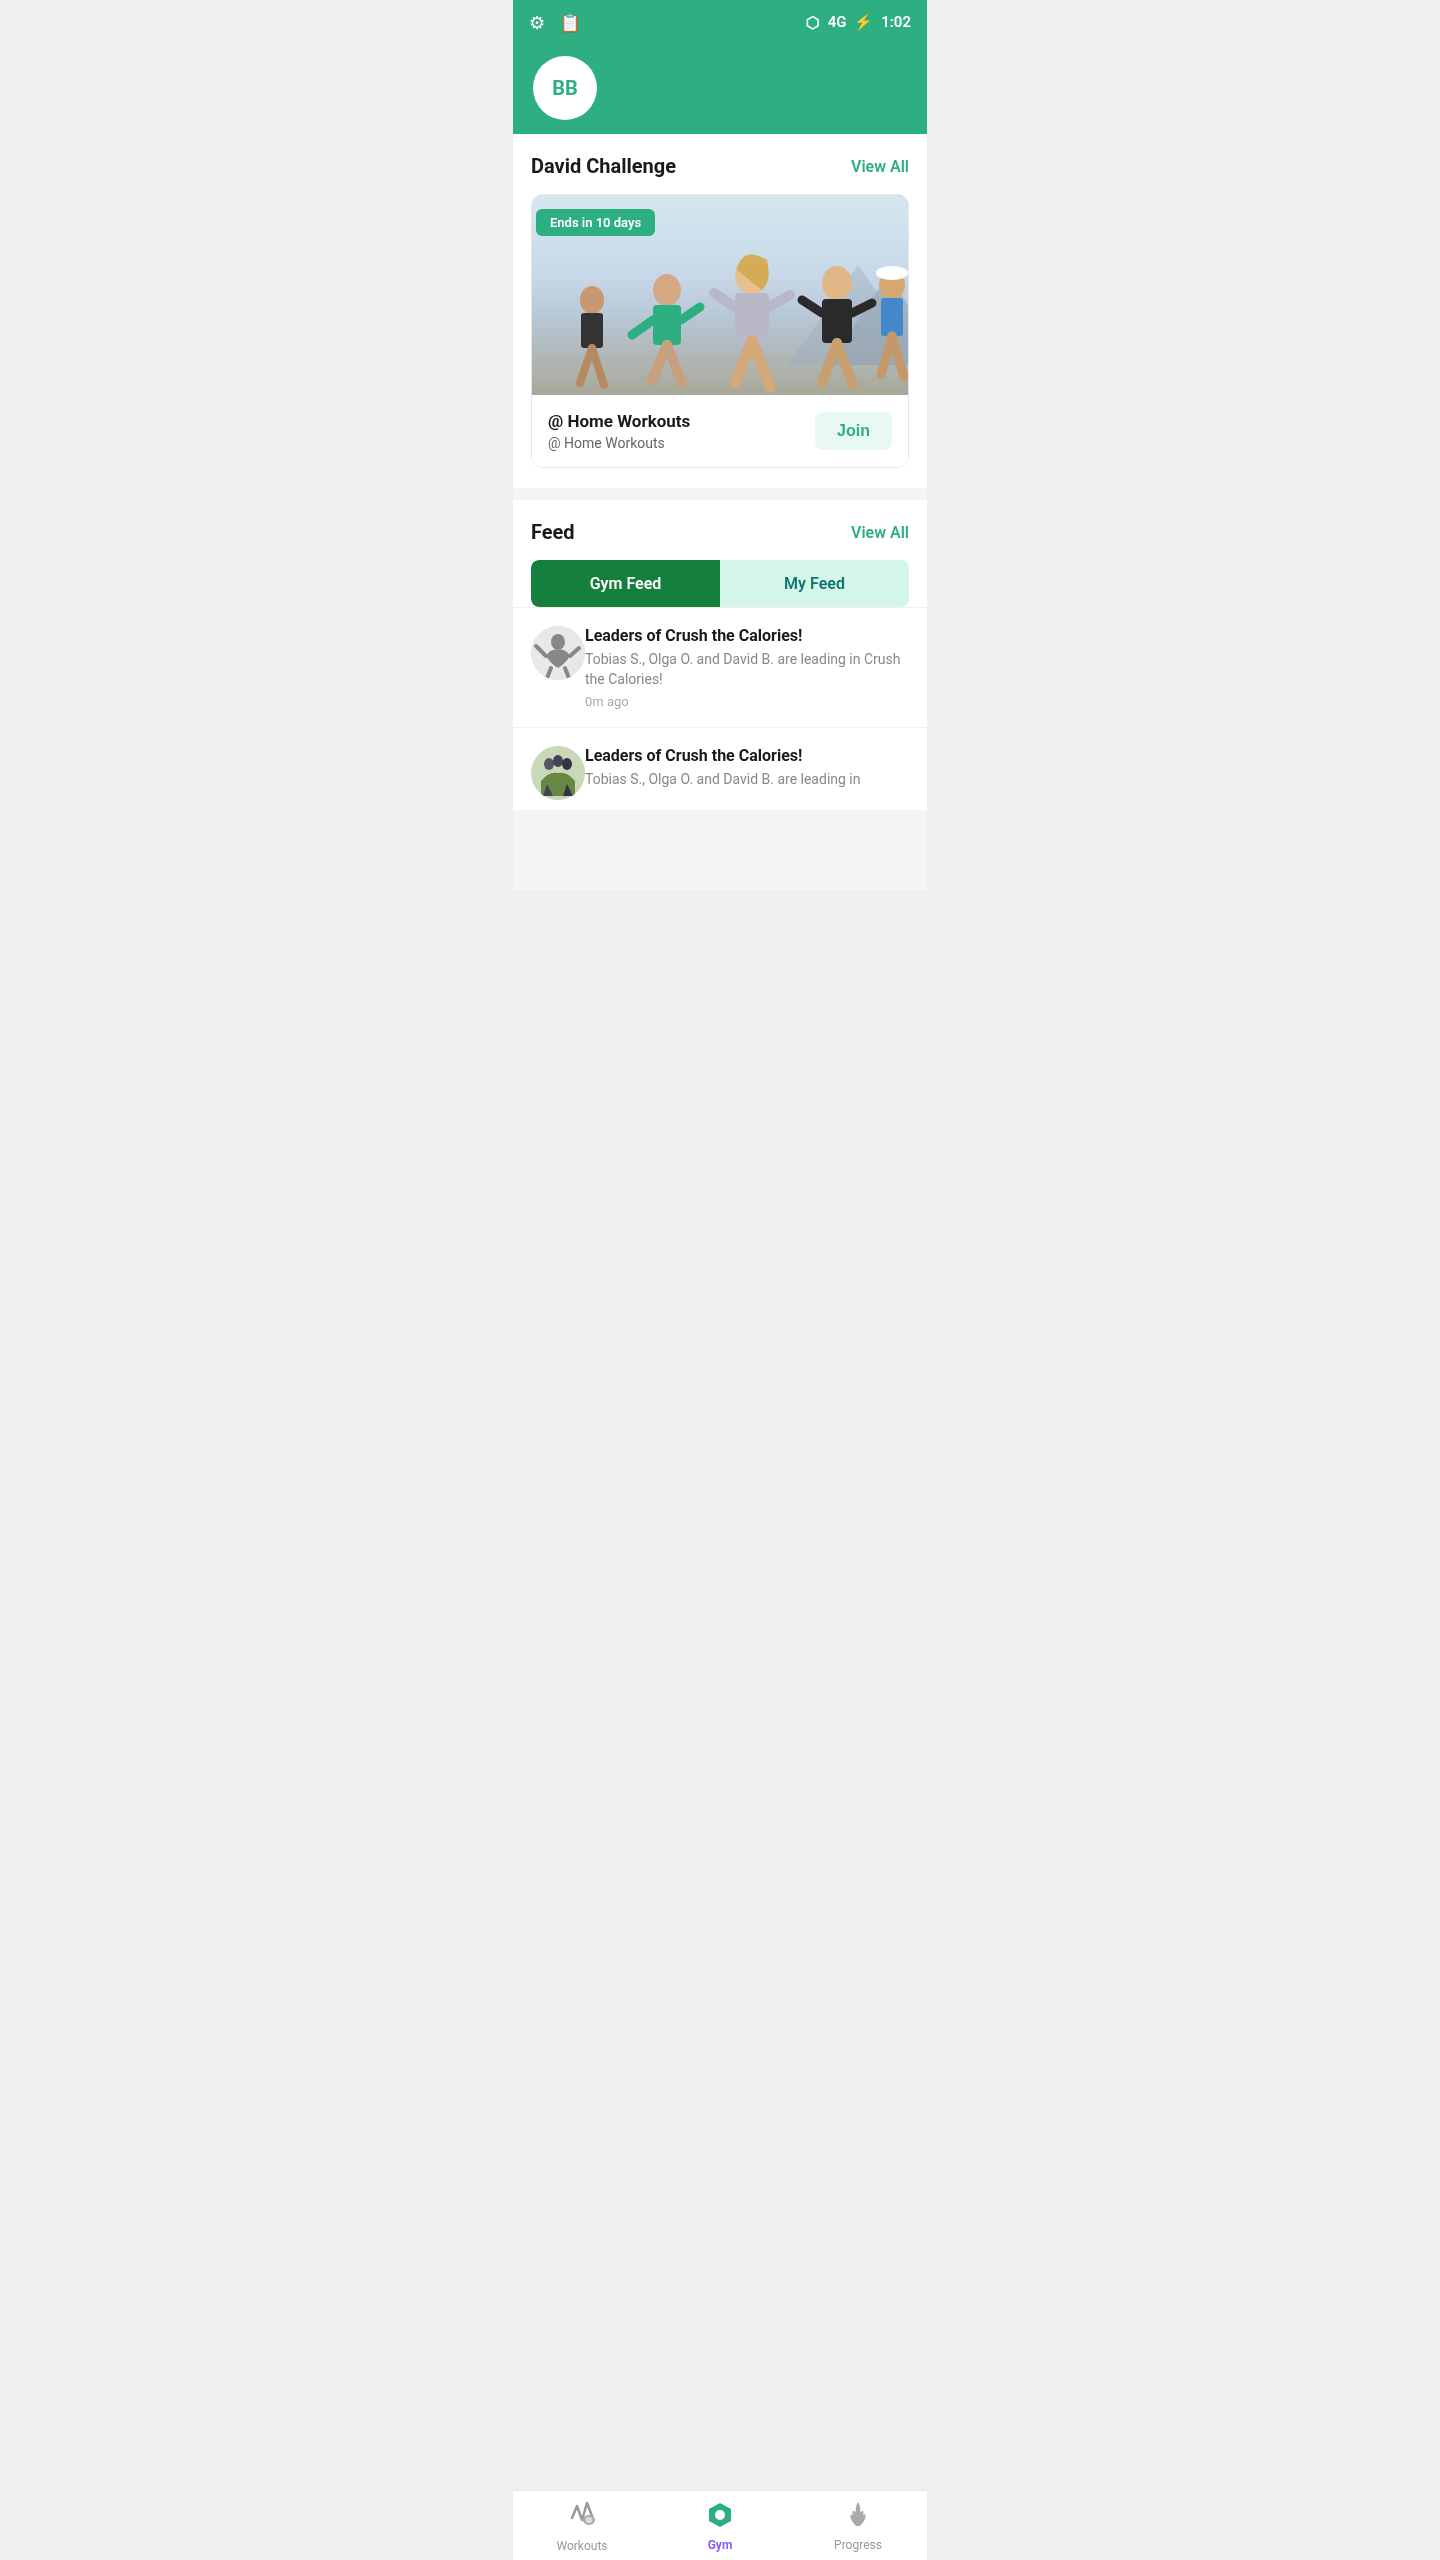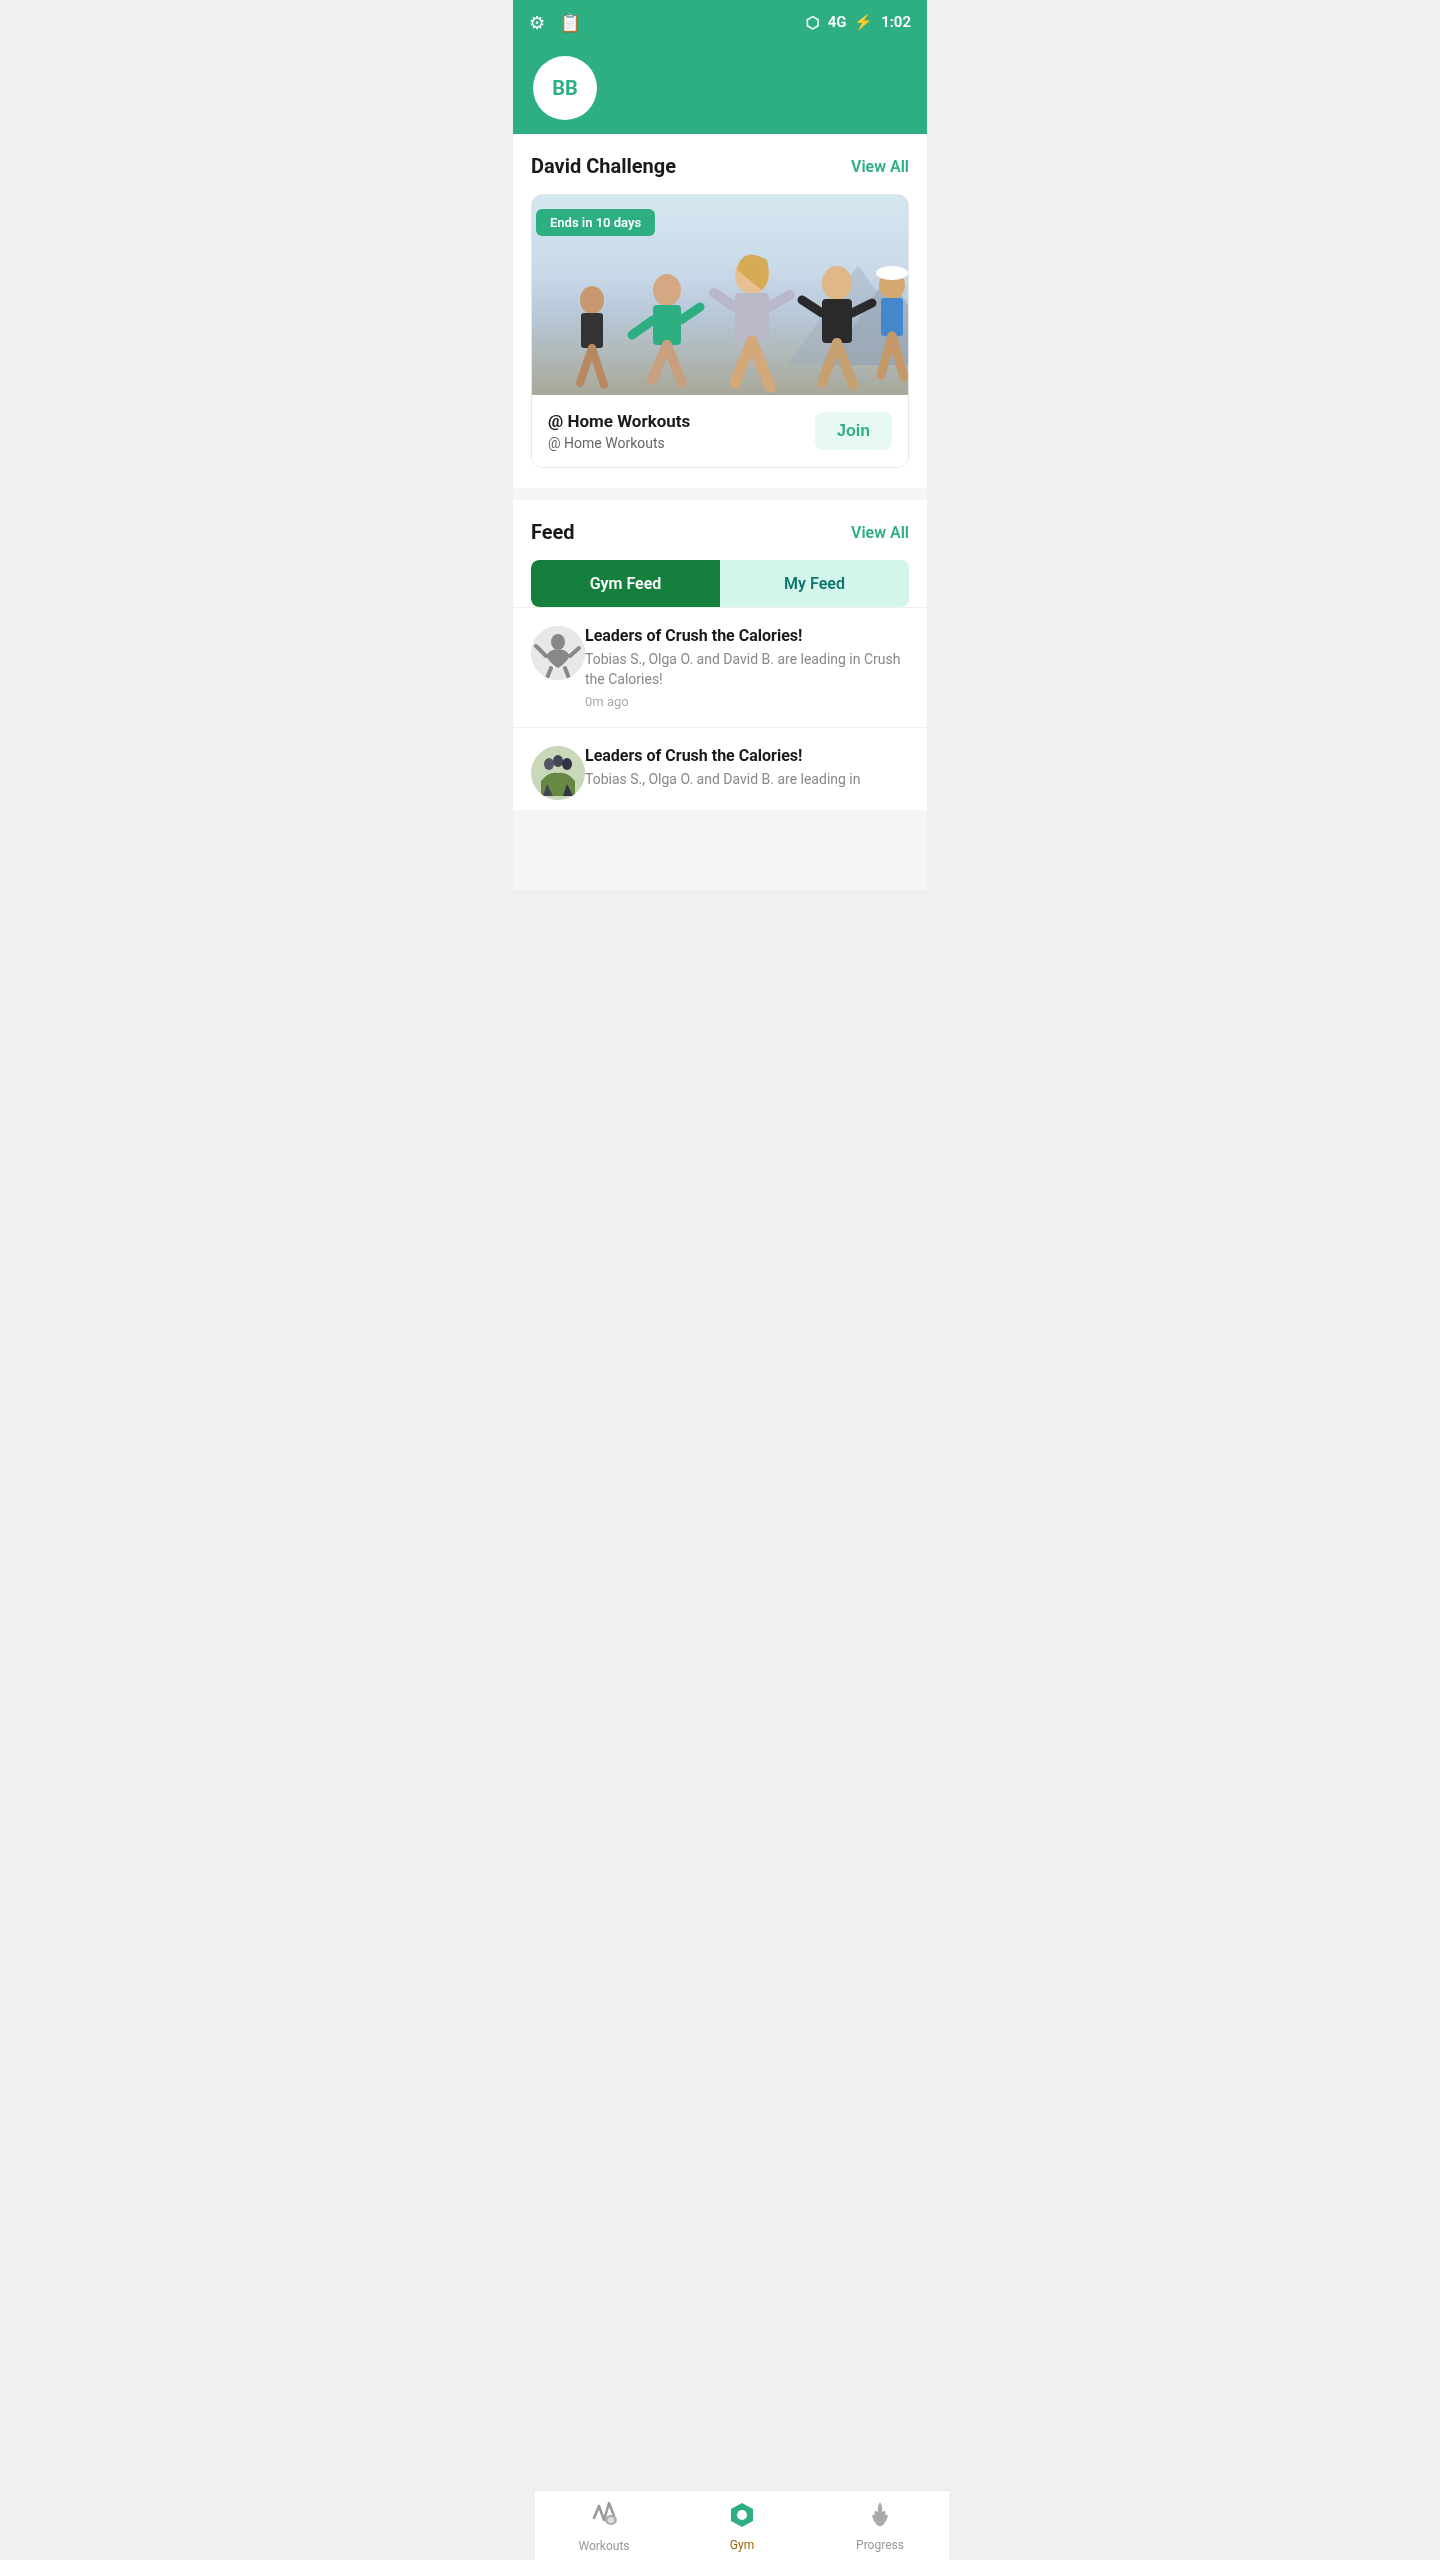--- a/index.html
+++ b/index.html
@@ -217,38 +217,38 @@
       position: fixed;
       bottom: 0;
       left: 50%;
       transform: translateX(-50%);
       width: 414px;
       background: white;
       border-top: 1px solid #e8e8e8;
       display: flex;
       height: 70px;
       align-items: center;
-      margin-left: 22px;
     }
     .nav-item {
       flex: 1;
       display: flex;
       flex-direction: column;
       align-items: center;
       justify-content: center;
       gap: 5px;
       cursor: pointer;
       padding: 8px 0;
     }
     .nav-label {
       font-size: 12px;
       color: #999;
     }
     .nav-label.active {
-      color: #a16207;
+      color: #8b5cf6;
+      font-weight: bold;
     }
 
     
     .beach-bg {
       position: absolute;
       inset: 0;
       background: linear-gradient(180deg, #d4e8f0 0%, #c8d8e8 40%, #b8c8d8 60%, #a8a898 100%);
     }
     .beach-people {
       position: absolute;

